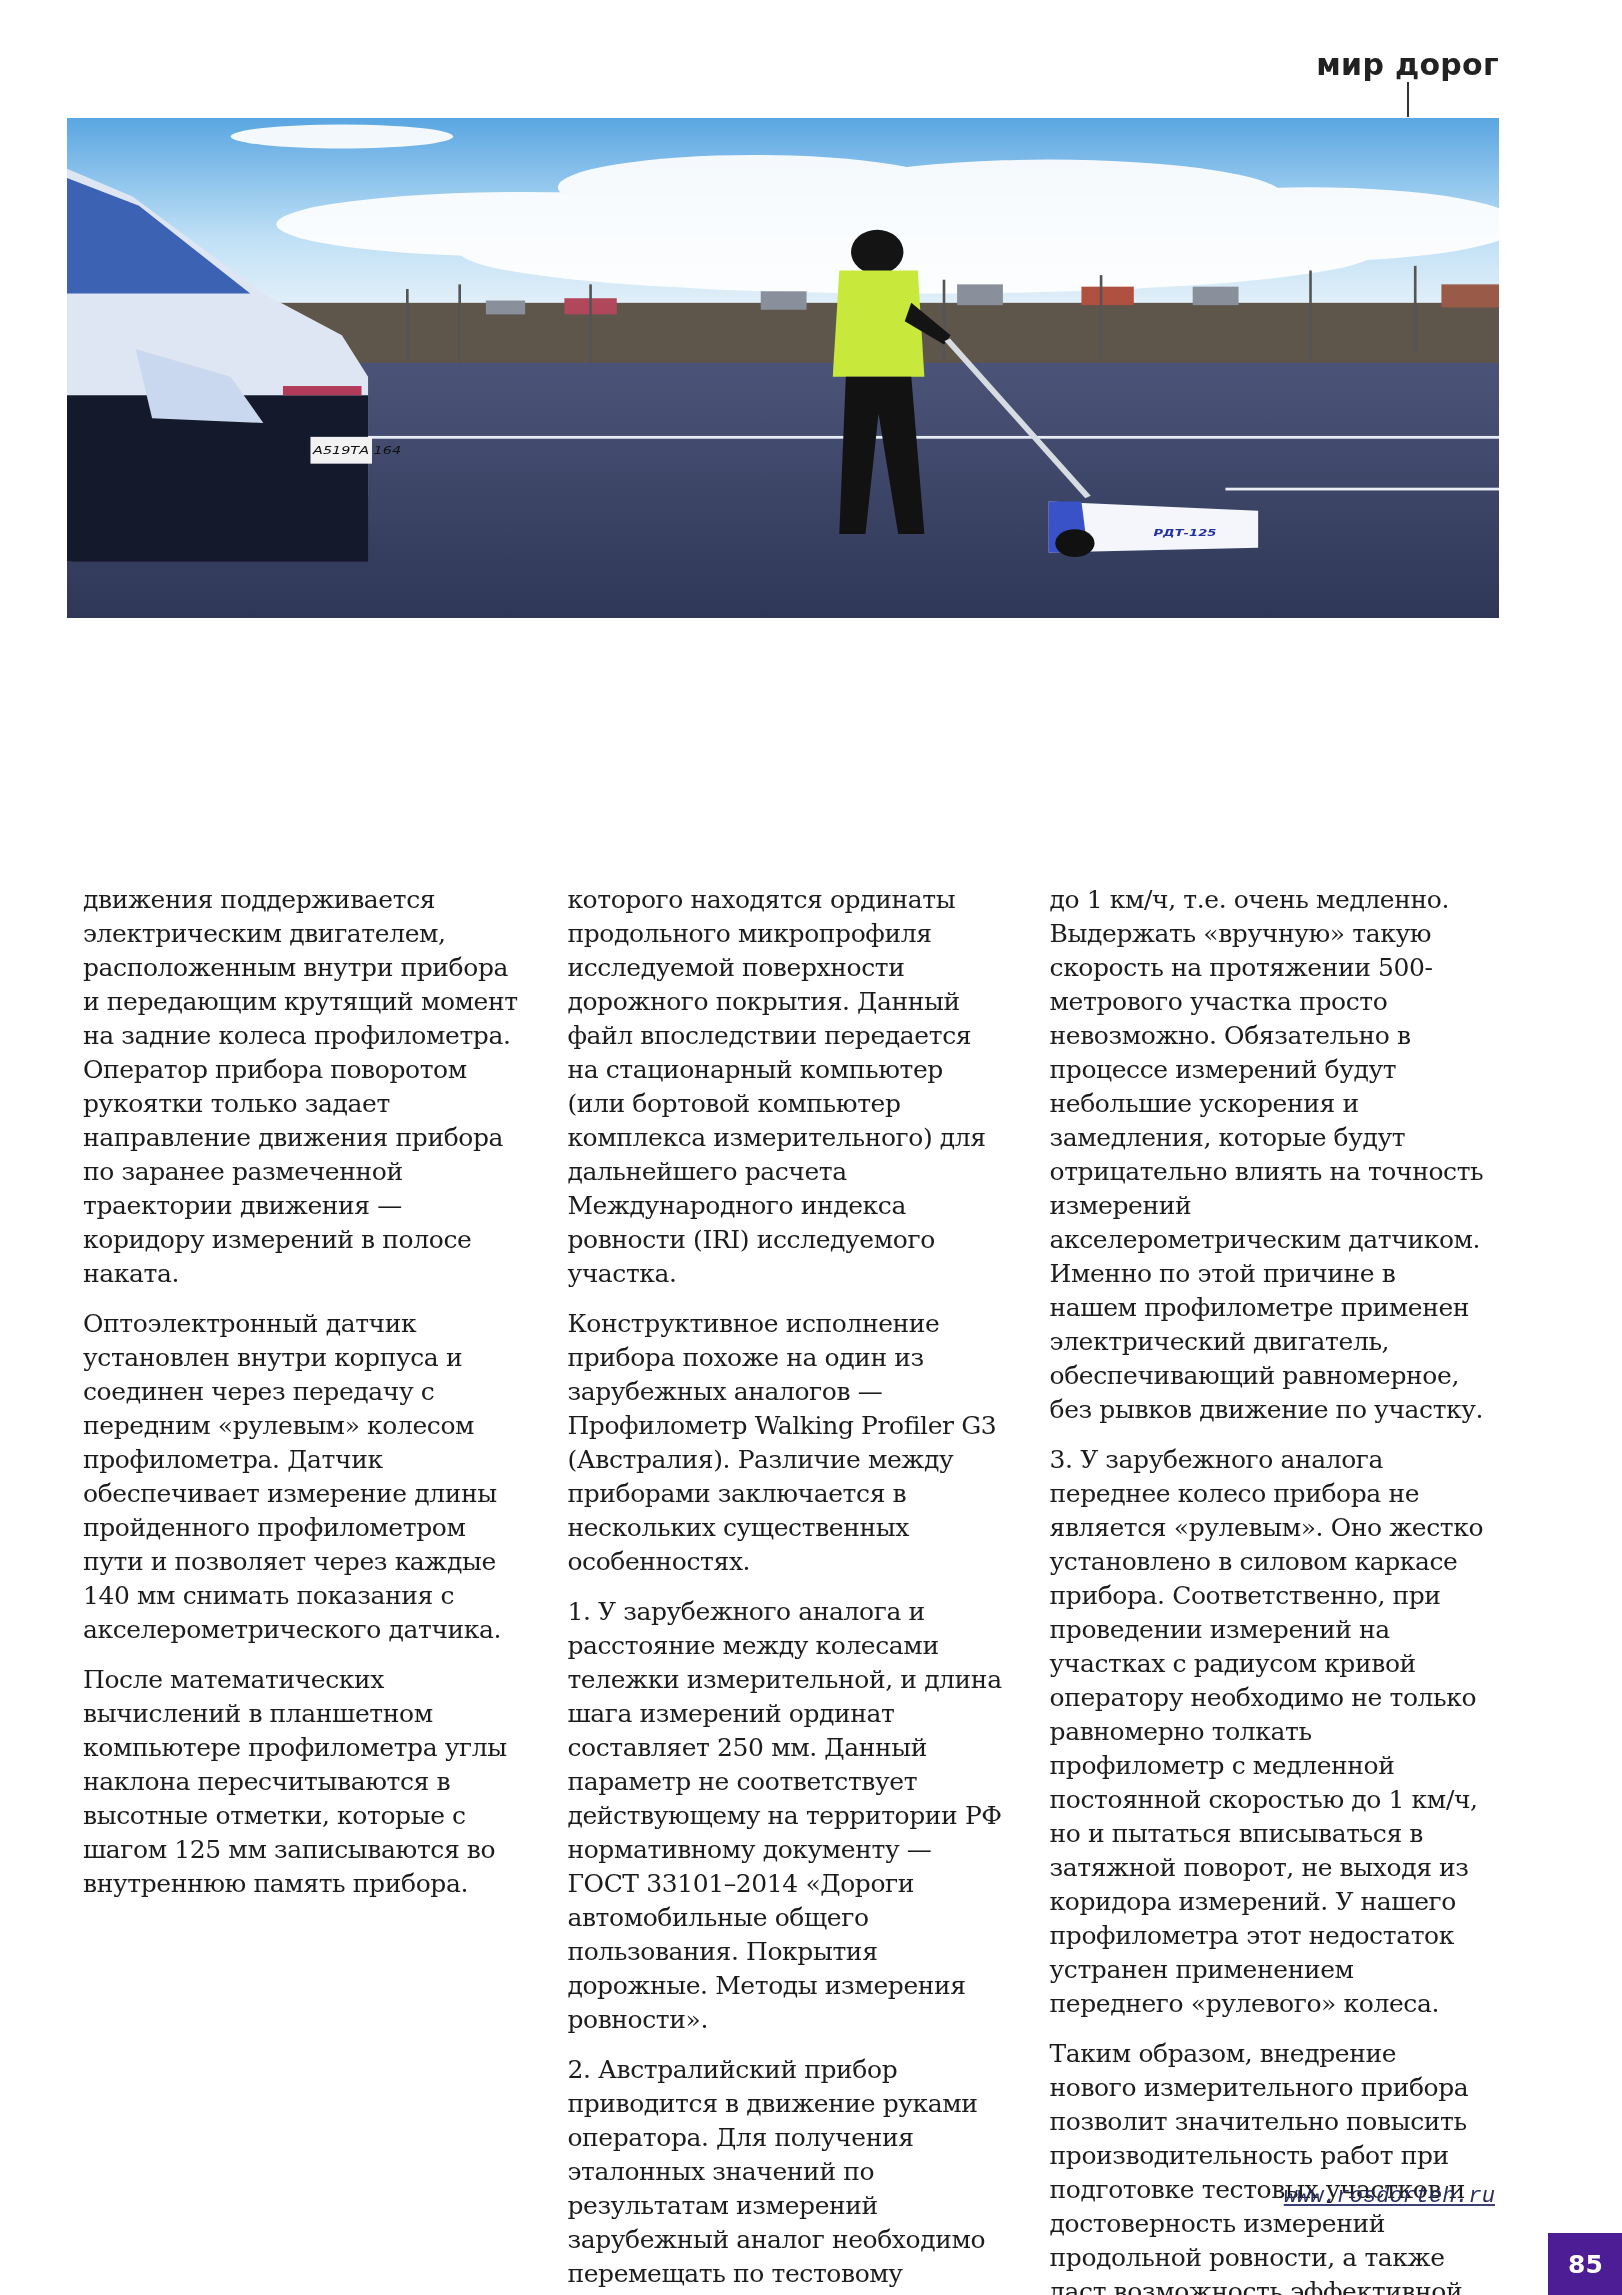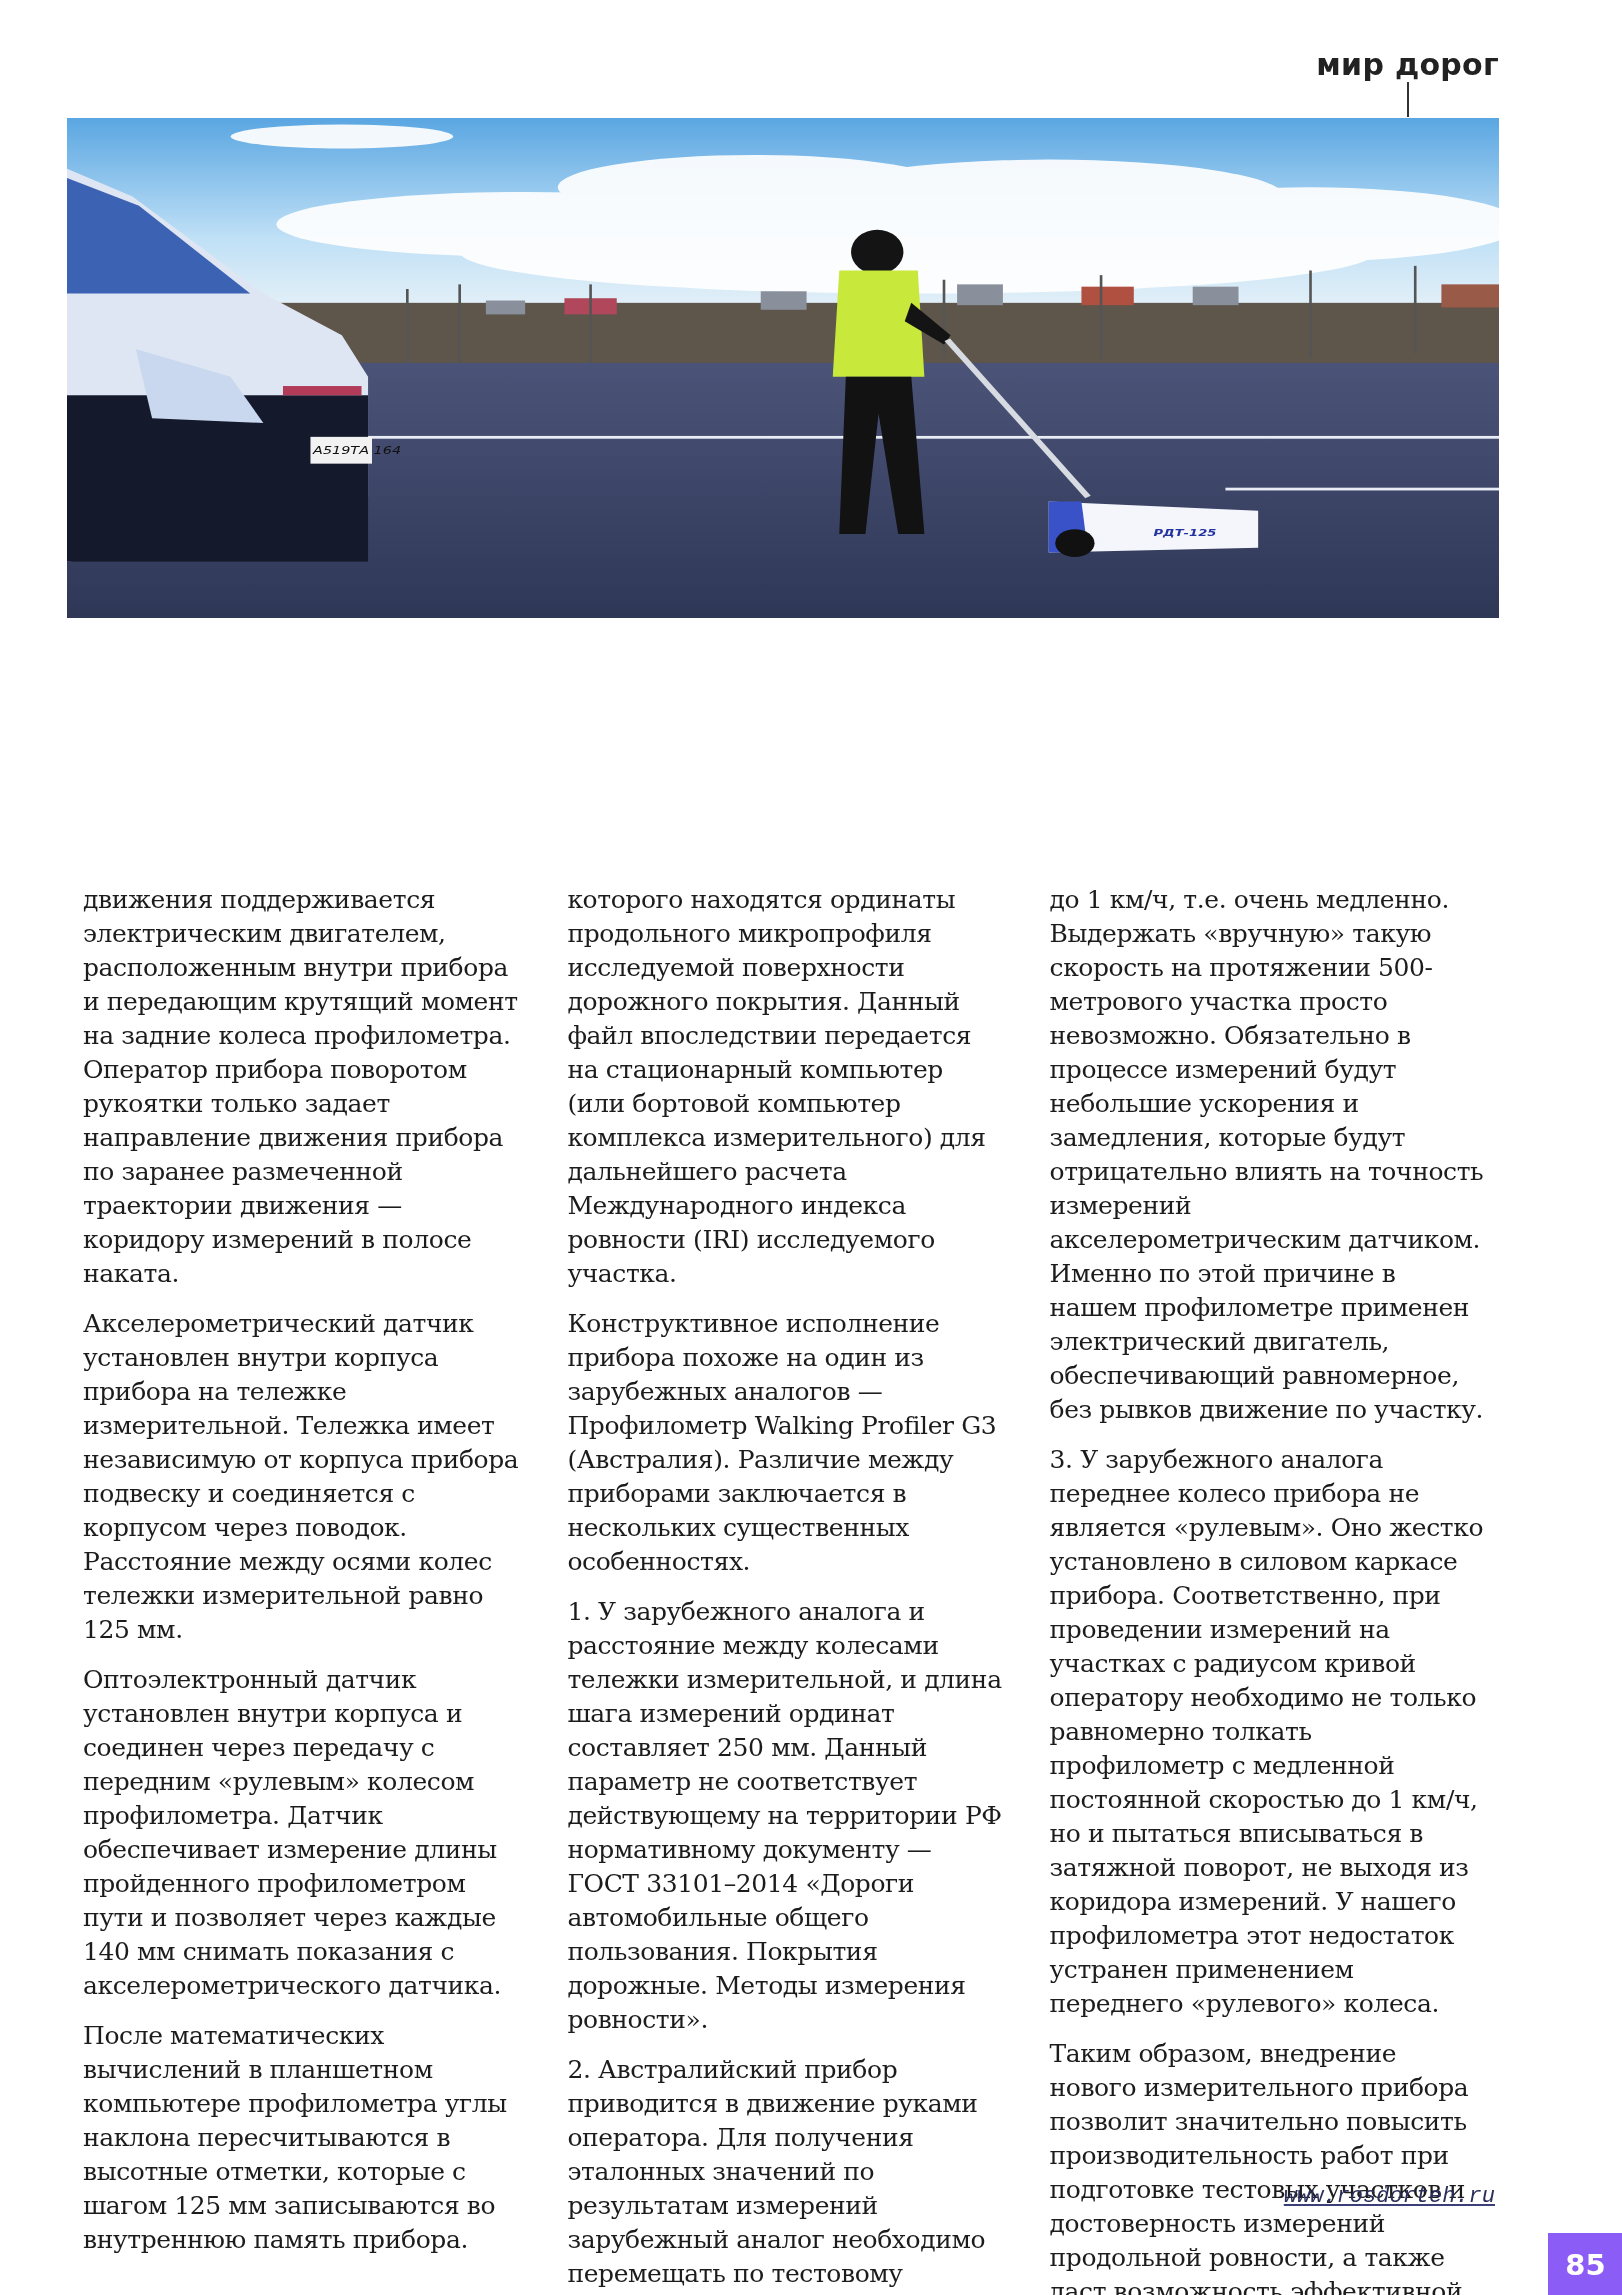--- a/index.html
+++ b/index.html
@@ -16,21 +16,21 @@
   .columns { position: absolute; top: 867px; left: 67px; width: 1433px; display: flex; }
   .col { font-size: 25px; line-height: 34px; letter-spacing: -0.4px; }
   .col p { margin: 16px; }
   .col1 { width: 478px; margin-left: 0; }
   .col2 { width: 471px; margin-left: 11px; }
   .col3 { width: 471px; margin-left: 15.7px; }
   .endmark { display: inline-block; width: 14.4px; height: 14.4px; background: #7ab648; margin-left: 6.5px; vertical-align: 1.3px; }
 
   .website { position: absolute; top: 2184px; right: 128px; font-family: Liberation Mono, monospace; font-style: italic; font-size: 22px; color: #2a2f5a; text-decoration: underline; text-decoration-color: #3b3f77; }
 
-  .page-num { position: absolute; left: 1548px; top: 2233px; width: 75px; height: 63px; background: #8b5cf6; color: #fff; font-family: "DejaVu Sans", sans-serif; font-weight: bold; font-size: 29px; display: flex; align-items: center; justify-content: center; }
+  .page-num { position: absolute; left: 1548px; top: 2233px; width: 75px; height: 63px; background: #4c1d95; color: #fff; font-family: "DejaVu Sans", sans-serif; font-weight: bold; font-size: 25px; display: flex; align-items: center; justify-content: center; }
 </style>
 </head>
 <body>
 
 <div class="header">
   <span class="mag">мир дорог</span>
   <span class="sep"></span>
   <span class="issue">#148</span>
 </div>
 
@@ -102,21 +102,20 @@
       <path d="M1500 830 L1550 830 L1560 940 L1500 940 Z" fill="#3a52c8"></path>
       <circle cx="1540" cy="920" r="30" fill="#111"></circle>
       <text x="1660" y="905" font-family="DejaVu Sans, sans-serif" font-size="20" font-weight="bold" fill="#2233a0">РДТ-125</text>
     </g>
   </svg>
 </div>
 
 <div class="columns">
   <div class="col col1">
     <p>движения поддерживается электрическим двигателем, расположенным внутри прибора и передающим крутящий момент на задние колеса профилометра. Оператор прибора поворотом рукоятки только задает направление движения прибора по заранее размеченной траектории движения — коридору измерений в полосе наката.</p>
-    <p>Акселерометрический датчик установлен внутри корпуса прибора на тележке измерительной. Тележка имеет независимую от корпуса прибора подвеску и соединяется с корпусом через поводок. Расстояние между осями колес тележки измерительной равно 125 мм.</p>
     <p>Оптоэлектронный датчик установлен внутри корпуса и соединен через передачу с передним «рулевым» колесом профилометра. Датчик обеспечивает измерение длины пройденного профилометром пути и позволяет через каждые 140 мм снимать показания с акселерометрического датчика.</p>
     <p>После математических вычислений в планшетном компьютере профилометра углы наклона пересчитываются в высотные отметки, которые с шагом 125 мм записываются во внутреннюю память прибора.</p>
 
   </div>
   <div class="col col2">
     <p>которого находятся ординаты продольного микропрофиля исследуемой поверхности дорожного покрытия. Данный файл впоследствии передается на стационарный компьютер (или бортовой компьютер комплекса измерительного) для дальнейшего расчета Международного индекса ровности (IRI) исследуемого участка.</p>
     <p>Конструктивное исполнение прибора похоже на один из зарубежных аналогов — Профилометр Walking Profiler G3 (Австралия). Различие между приборами заключается в нескольких существенных особенностях.</p>
     <p>1. У зарубежного аналога и расстояние между колесами тележки измерительной, и длина шага измерений ординат составляет 250 мм. Данный параметр не соответствует действующему на территории РФ нормативному документу — ГОСТ 33101–2014 «Дороги автомобильные общего пользования. Покрытия дорожные. Методы измерения ровности».</p>
     <p>2. Австралийский прибор приводится в движение руками оператора. Для получения эталонных значений по результатам измерений зарубежный аналог необходимо перемещать по тестовому участку со скоростью</p>
   </div>

